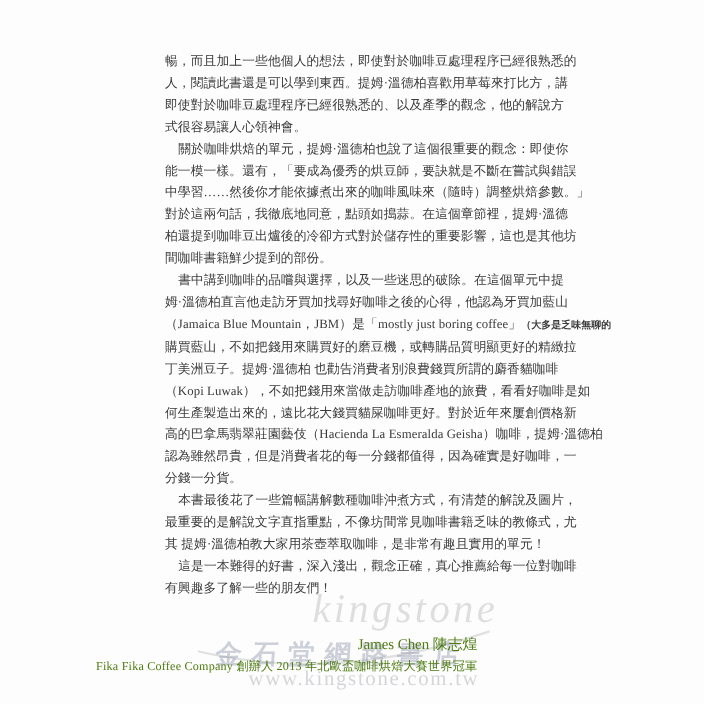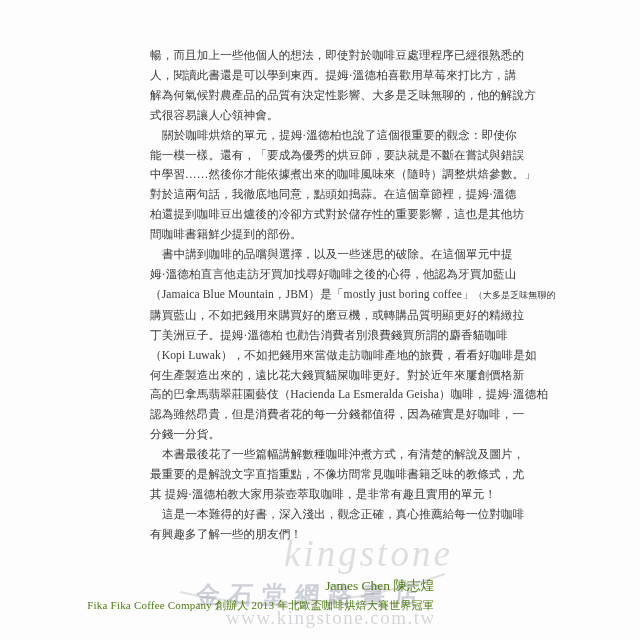--- a/index.html
+++ b/index.html
@@ -24,21 +24,21 @@
     width: 382px;
     color: #3a3a3a;
     font-size: 11.6px;
     line-height: 19.9px;
   }
   .line {
     white-space: nowrap;
     letter-spacing: 0.1px;
   }
   .line.indent { padding-left: 12px; }
-  .small { font-size: 9px; }
+  .small { font-size: 9px; font-weight: bold; }
   .signature {
     position: absolute;
     right: 112px;
     top: 577px;
     text-align: right;
     color: #4d7c0f;
     z-index: 3;
   }
   .sig-name { font-size: 13.5px; }
   .sig-title { font-size: 11px; margin-top: 3px; letter-spacing: 0.2px; }
@@ -85,21 +85,21 @@
   }
 </style>
 </head>
 <body>
 
 <div class="book-page">
 
   <div class="text-block">
       <div class="line"><span>暢，而且加上一些他個人的想法，即使對於咖啡豆處理程序已經很熟悉的</span></div>
       <div class="line"><span>人，閱讀此書還是可以學到東西。提姆·溫德柏喜歡用草莓來打比方，講</span></div>
-      <div class="line"><span>解為何氣候對農產品的品質有決定性影響、大多是乏味無聊的，他的解說方</span></div>
+      <div class="line"><span>即使對於咖啡豆處理程序已經很熟悉的、以及產季的觀念，他的解說方</span></div>
       <div class="line"><span>式很容易讓人心領神會。</span></div>
       <div class="line indent"><span>關於咖啡烘焙的單元，提姆·溫德柏也說了這個很重要的觀念：即使你</span></div>
       <div class="line"><span>能一模一樣。還有，「要成為優秀的烘豆師，要訣就是不斷在嘗試與錯誤</span></div>
       <div class="line"><span>中學習……然後你才能依據煮出來的咖啡風味來（隨時）調整烘焙參數。」</span></div>
       <div class="line"><span>對於這兩句話，我徹底地同意，點頭如搗蒜。在這個章節裡，提姆·溫德</span></div>
       <div class="line"><span>柏還提到咖啡豆出爐後的冷卻方式對於儲存性的重要影響，這也是其他坊</span></div>
       <div class="line"><span>間咖啡書籍鮮少提到的部份。</span></div>
       <div class="line indent"><span>書中講到咖啡的品嚐與選擇，以及一些迷思的破除。在這個單元中提</span></div>
       <div class="line"><span>姆·溫德柏直言他走訪牙買加找尋好咖啡之後的心得，他認為牙買加藍山</span></div>
       <div class="line"><span>（Jamaica Blue Mountain，JBM）是「mostly just boring coffee」</span><span class="small">（大多是乏味無聊的</span></div>

